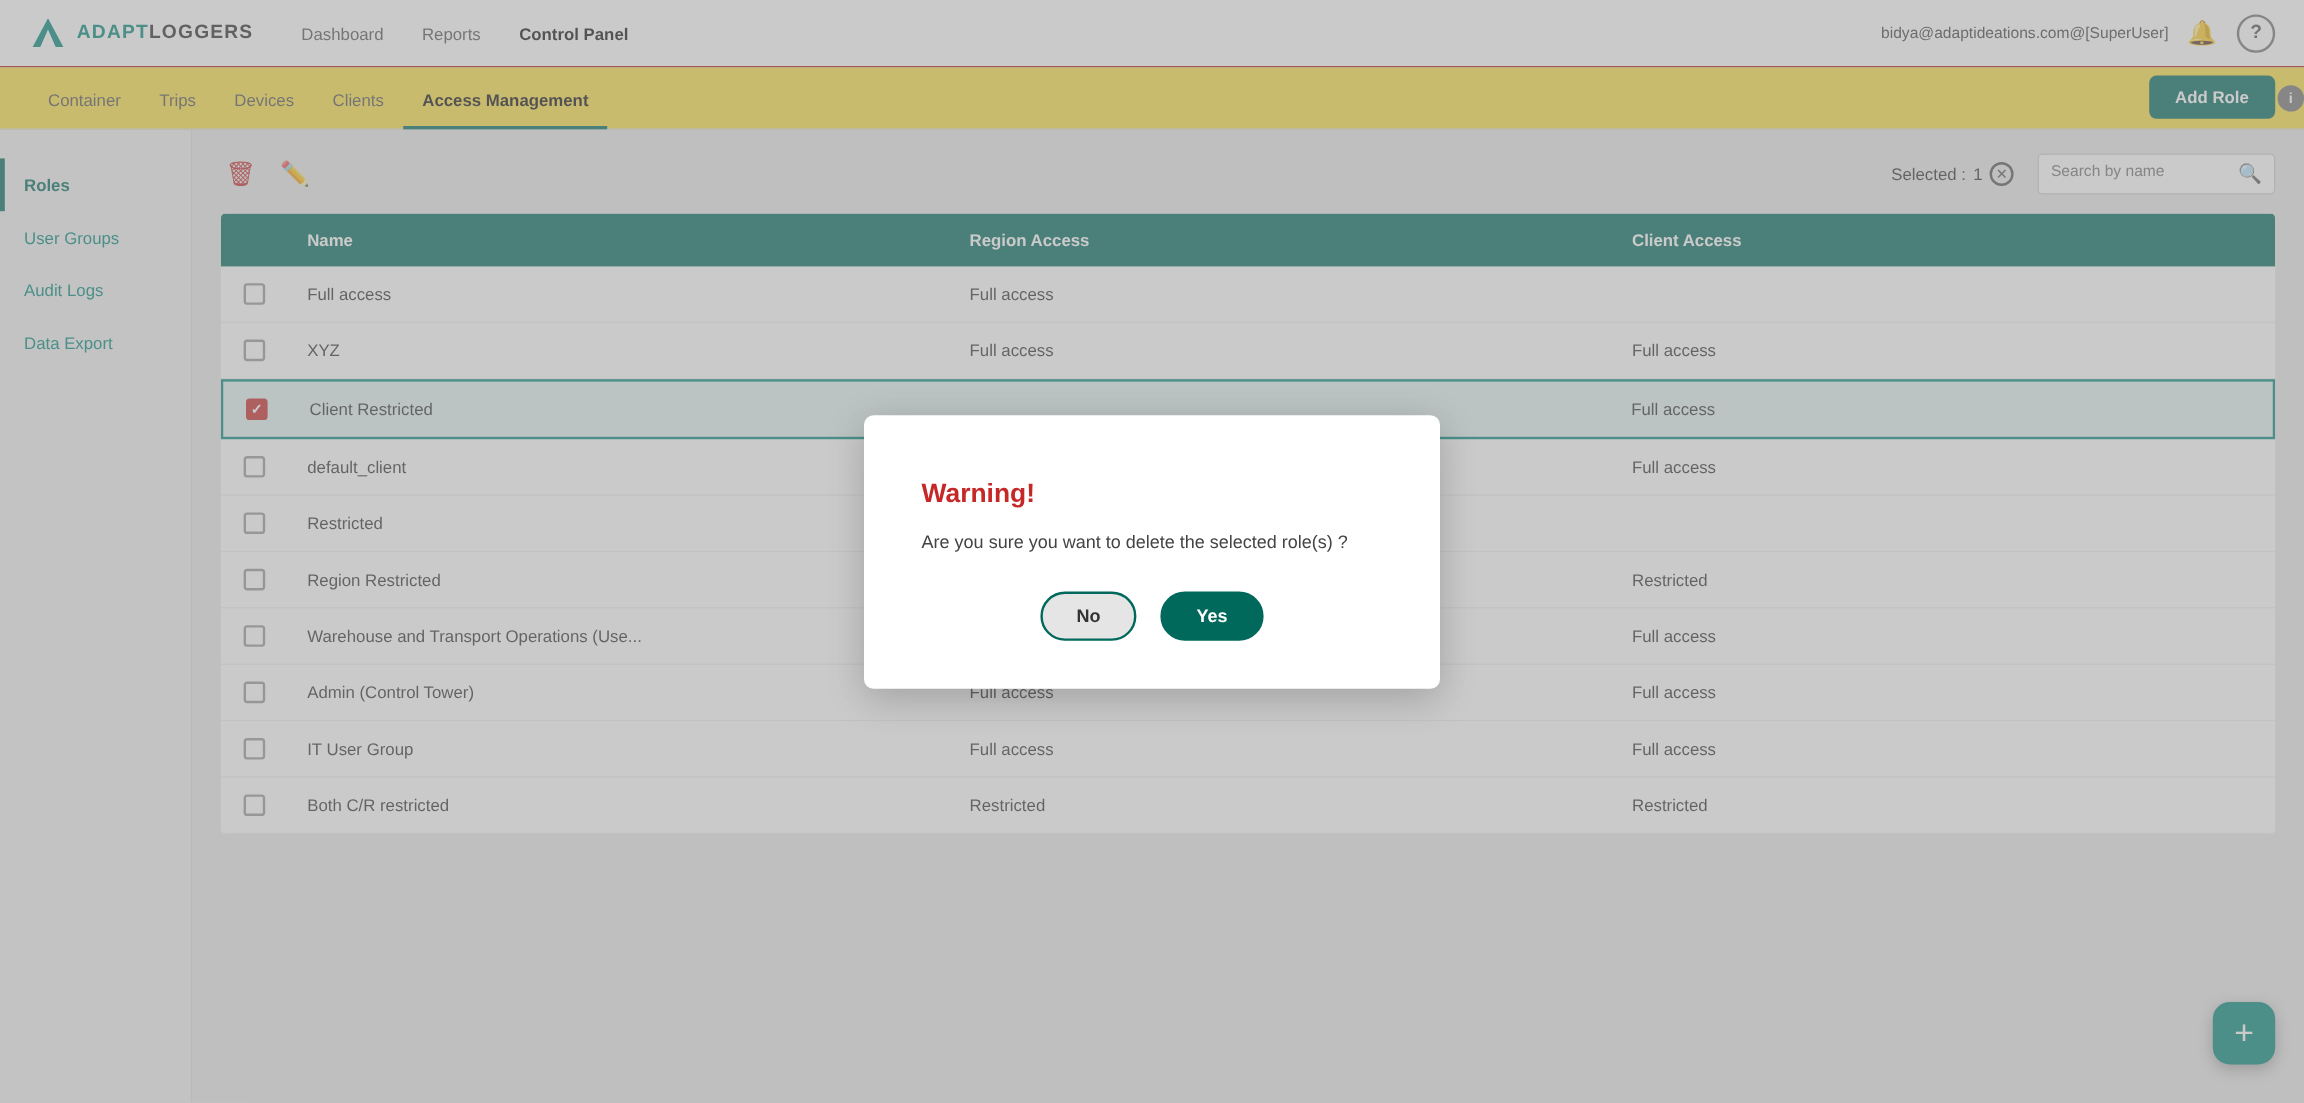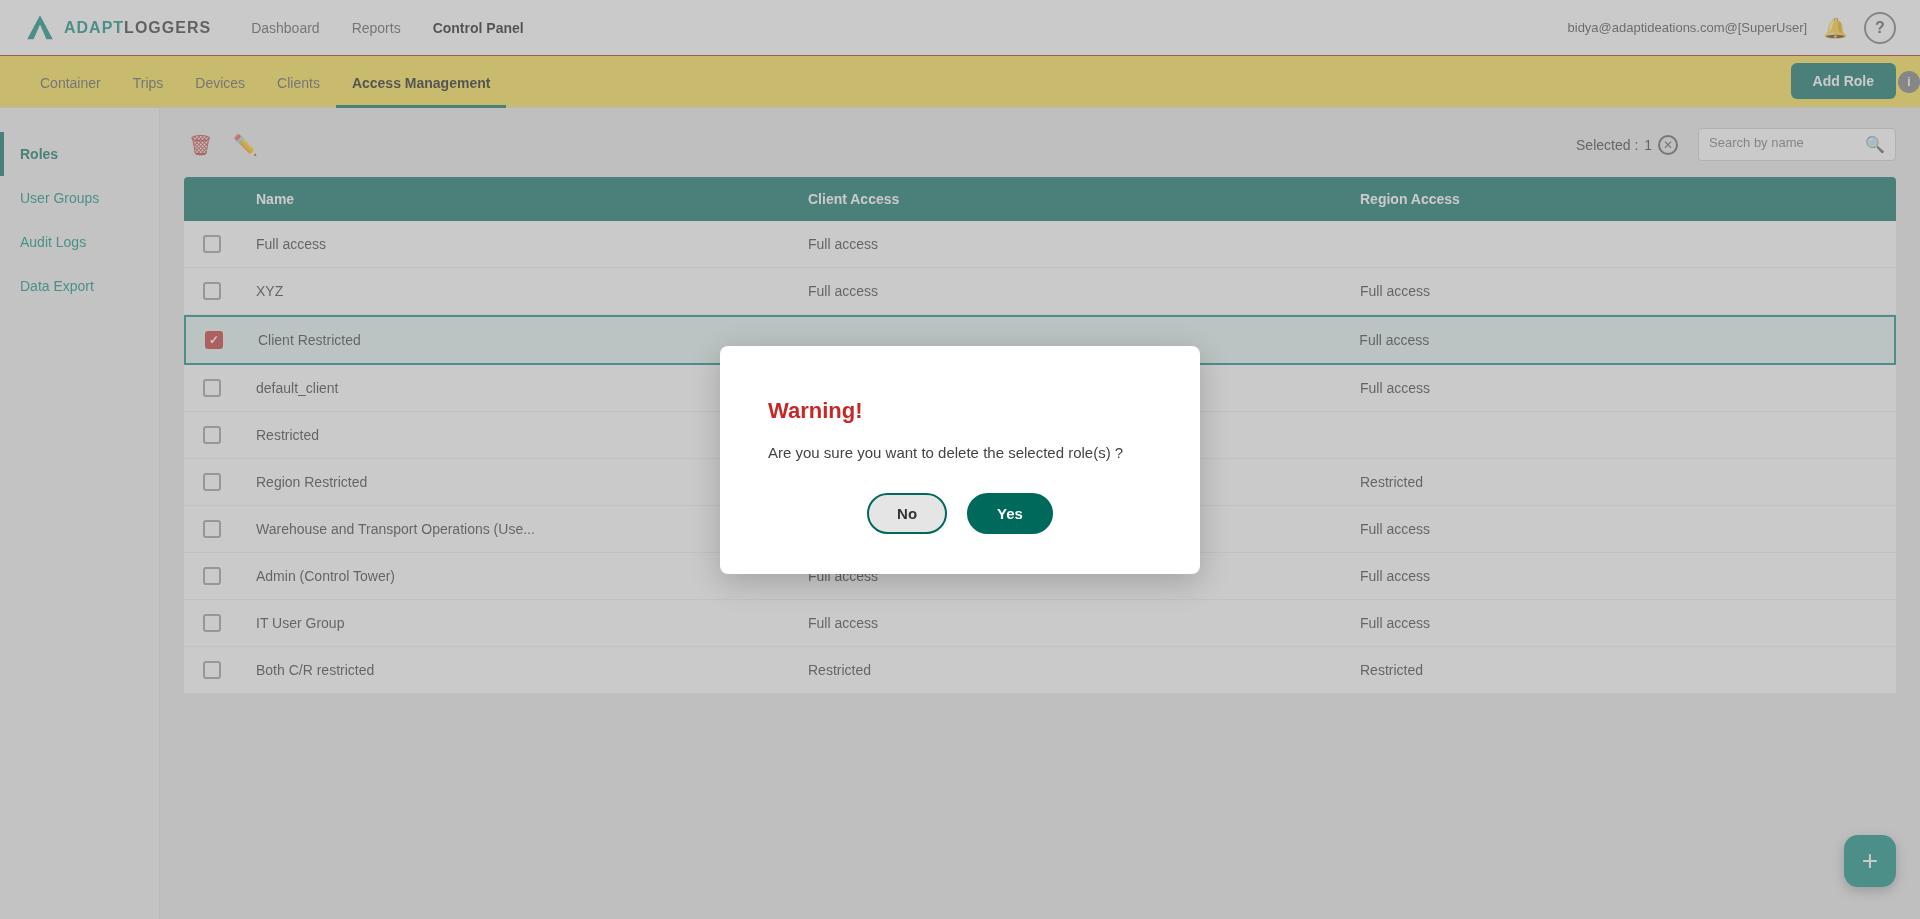--- a/index.html
+++ b/index.html
@@ -430,22 +430,22 @@
           <input type="text" placeholder="Search by name" style="">
           <span class="search-icon">🔍</span>
         </div>
       </div>
     </div>
 
     <div class="table-container">
       <div class="table-header">
         <div class="th"></div>
         <div class="th">Name</div>
+        <div class="th">Region Access</div>
         <div class="th">Client Access</div>
-        <div class="th">Region Access</div>
       </div>
 
       <div class="table-row">
         <div class="td checkbox-cell">
             <div class="checkbox"></div>
           </div>
         <div class="td">Full access</div>
         <div class="td">Full access</div>
       </div>
 

